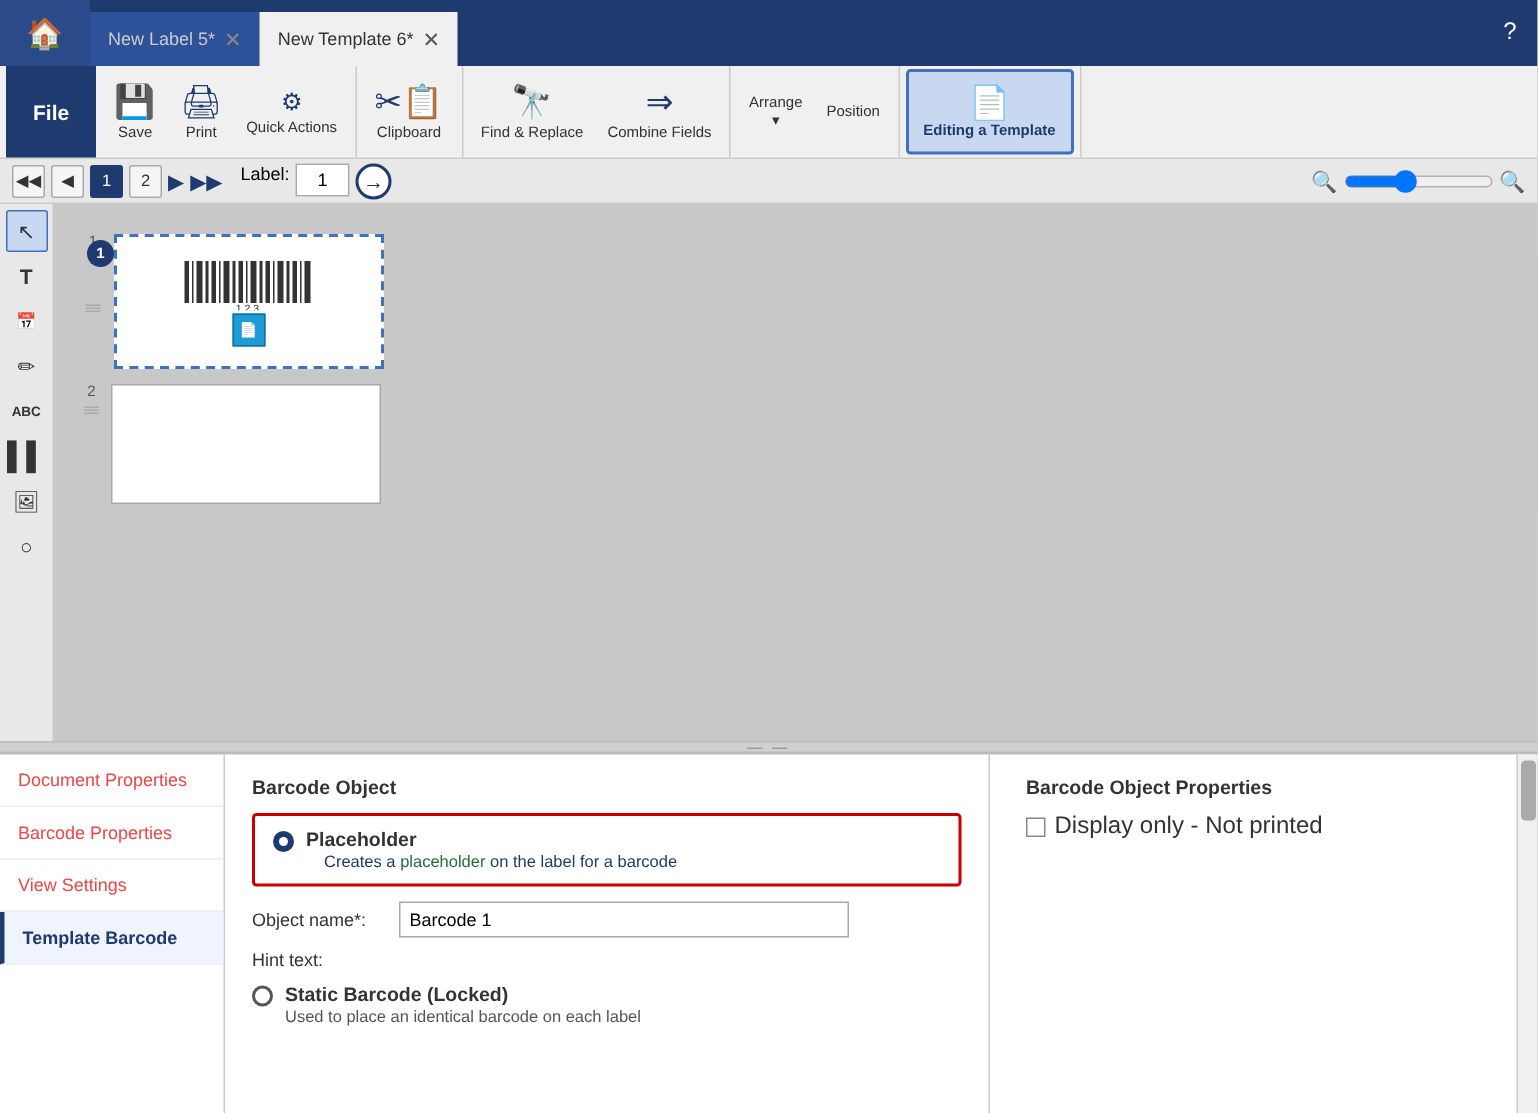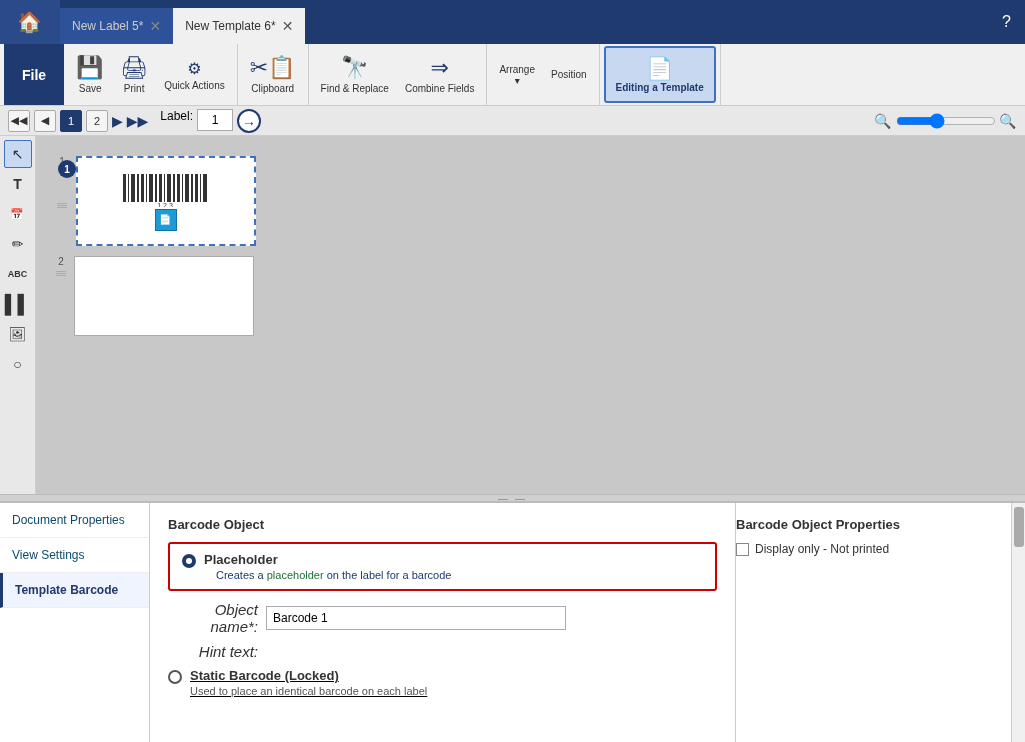--- a/index.html
+++ b/index.html
@@ -49,40 +49,40 @@
     .page-num { position: absolute; left: -20px; top: 2px; width: 18px; height: 18px; background: #1e3a6e; color: white; border-radius: 50%; display: flex; align-items: center; justify-content: center; font-size: 10px; font-weight: bold; }
     .label-content { display: flex; flex-direction: column; align-items: center; justify-content: center; gap: 2px; }
 
     
     .resize-handle { height: 8px; background: #d0d0d0; display: flex; align-items: center; justify-content: center; cursor: ns-resize; border-top: 1px solid #bbb; border-bottom: 1px solid #bbb; }
     .resize-dots { color: #888; font-size: 10px; letter-spacing: 2px; }
 
     
     .bottom-panel { height: 240px; display: flex; background: white; border-top: 1px solid #bbb; }
     .bottom-left-nav { width: 150px; border-right: 1px solid #ccc; display: flex; flex-direction: column; }
-    .bottom-nav-item { padding: 10px 12px; font-size: 12px; color: #0c4a6e; cursor: pointer; border-bottom: 1px solid #eee; }
+    .bottom-nav-item { padding: 10px 12px; font-size: 12px; color: #ef4444; cursor: pointer; border-bottom: 1px solid #eee; }
     .bottom-nav-item.active { border-left: 3px solid #1e3a6e; font-weight: bold; color: #1e3a6e; background: #f0f4ff; }
     .bottom-main { flex: 1; padding: 14px 18px; overflow-y: auto; }
     .section-title { font-size: 13px; font-weight: bold; color: #333; margin-bottom: 10px; }
     .option-card { border: 2px solid #c00; border-radius: 3px; padding: 8px 12px; margin-bottom: 10px; display: flex; gap: 8px; align-items: flex-start; }
     .radio-dot { width: 14px; height: 14px; border-radius: 50%; border: 2px solid #1e3a6e; background: #1e3a6e; margin-top: 2px; flex-shrink: 0; display: flex; align-items: center; justify-content: center; }
     .radio-dot-inner { width: 6px; height: 6px; border-radius: 50%; background: white; }
     .radio-empty { width: 14px; height: 14px; border-radius: 50%; border: 2px solid #555; background: white; margin-top: 2px; flex-shrink: 0; }
     .option-title { font-size: 13px; font-weight: bold; color: #333; }
     .option-desc { font-size: 11px; color: #1e3a6e; margin-top: 2px; margin-left: 12px; }
     .form-row { display: flex; align-items: center; margin-bottom: 8px; gap: 8px; }
-    .form-label { width: 90px; font-size: 15px; color: #333; text-align: right; font-style: italic; }
+    .form-label { width: 90px; font-size: 12px; color: #333; text-align: left; }
     .form-input { flex: 1; height: 24px; border: 1px solid #aaa; padding: 2px 6px; font-size: 12px; max-width: 300px; }
     .form-input::placeholder { color: #aaa; font-style: italic; }
-    .static-option { display: flex; gap: 8px; align-items: flex-start; margin-top: 8px; text-decoration: underline; }
+    .static-option { display: flex; gap: 8px; align-items: flex-start; margin-top: 8px; }
     .static-title { font-size: 13px; font-weight: bold; color: #333; }
     .static-desc { font-size: 11px; color: #555; margin-top: 2px; }
-    .bottom-right { width: 276px; border-left: 1px solid #ccc; padding: 14px 0; }
+    .bottom-right { width: 352px; border-left: 1px solid #ccc; padding: 14px 24px; }
     .props-title { font-size: 13px; font-weight: bold; color: #333; margin-bottom: 10px; }
-    .checkbox-row { display: flex; align-items: center; gap: 6px; font-size: 12px; color: #333; }
+    .checkbox-row { display: flex; align-items: center; gap: 6px; font-size: 16px; color: #333; }
     .checkbox-sq { width: 13px; height: 13px; border: 1px solid #888; background: white; }
     .scrollbar-area { width: 14px; background: #f0f0f0; border-left: 1px solid #ccc; display: flex; flex-direction: column; align-items: center; }
     .scrollbar-thumb { width: 10px; background: #aaa; border-radius: 3px; margin-top: 2px; }
   </style>
 </head>
 <body>
 
 <div class="title-bar">
   <div class="home-btn">🏠</div>
   <div class="tabs-area">
@@ -245,20 +245,21 @@
 </div>
 
 <div class="resize-handle">
   <span class="resize-dots">— —</span>
 </div>
 
 <div class="bottom-panel">
 
   <div class="bottom-left-nav">
     <div class="bottom-nav-item">Document Properties</div>
+    <div class="bottom-nav-item">Barcode Properties</div>
     <div class="bottom-nav-item">View Settings</div>
     <div class="bottom-nav-item active">Template Barcode</div>
   </div>
 
   <div class="bottom-main">
     <div class="section-title">Barcode Object</div>
 
     <div class="option-card">
       <div class="radio-dot">
         <div class="radio-dot-inner"></div>

